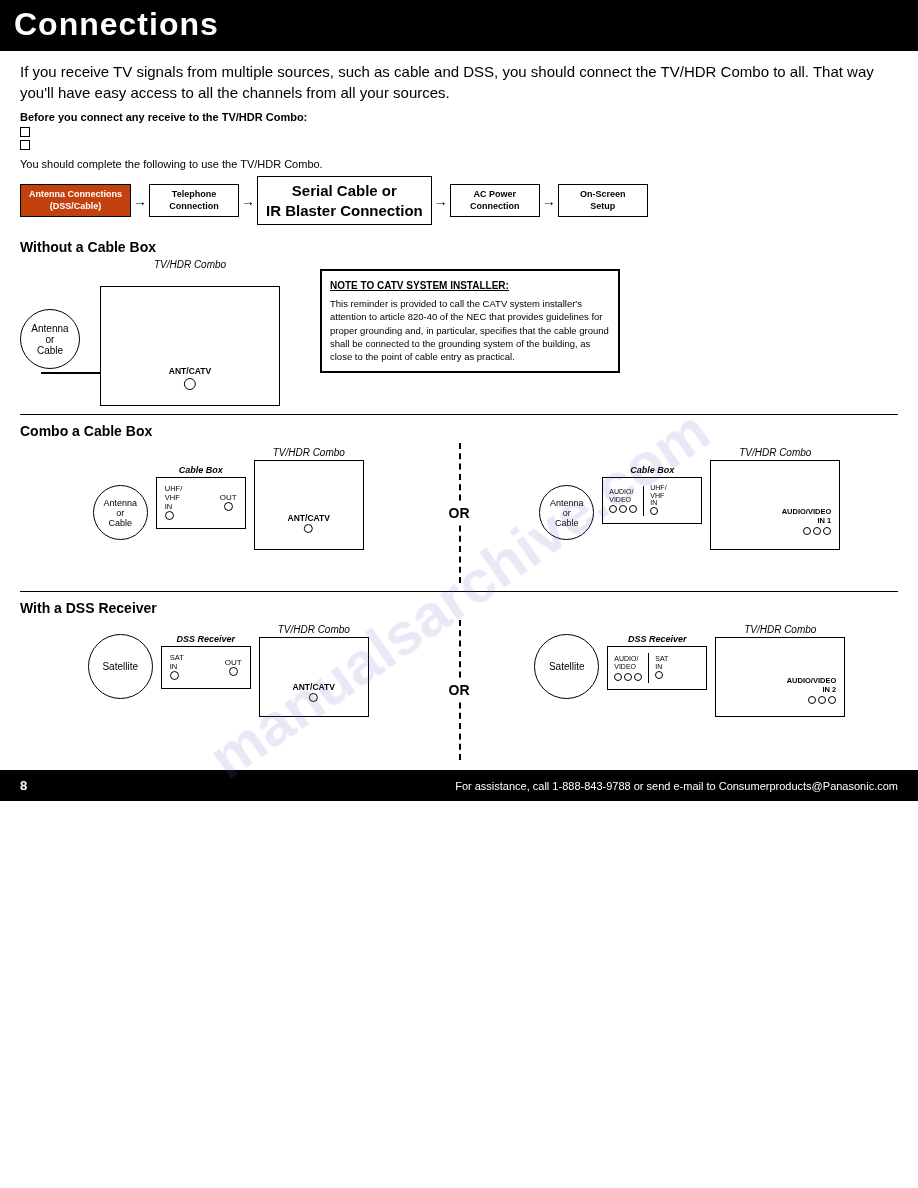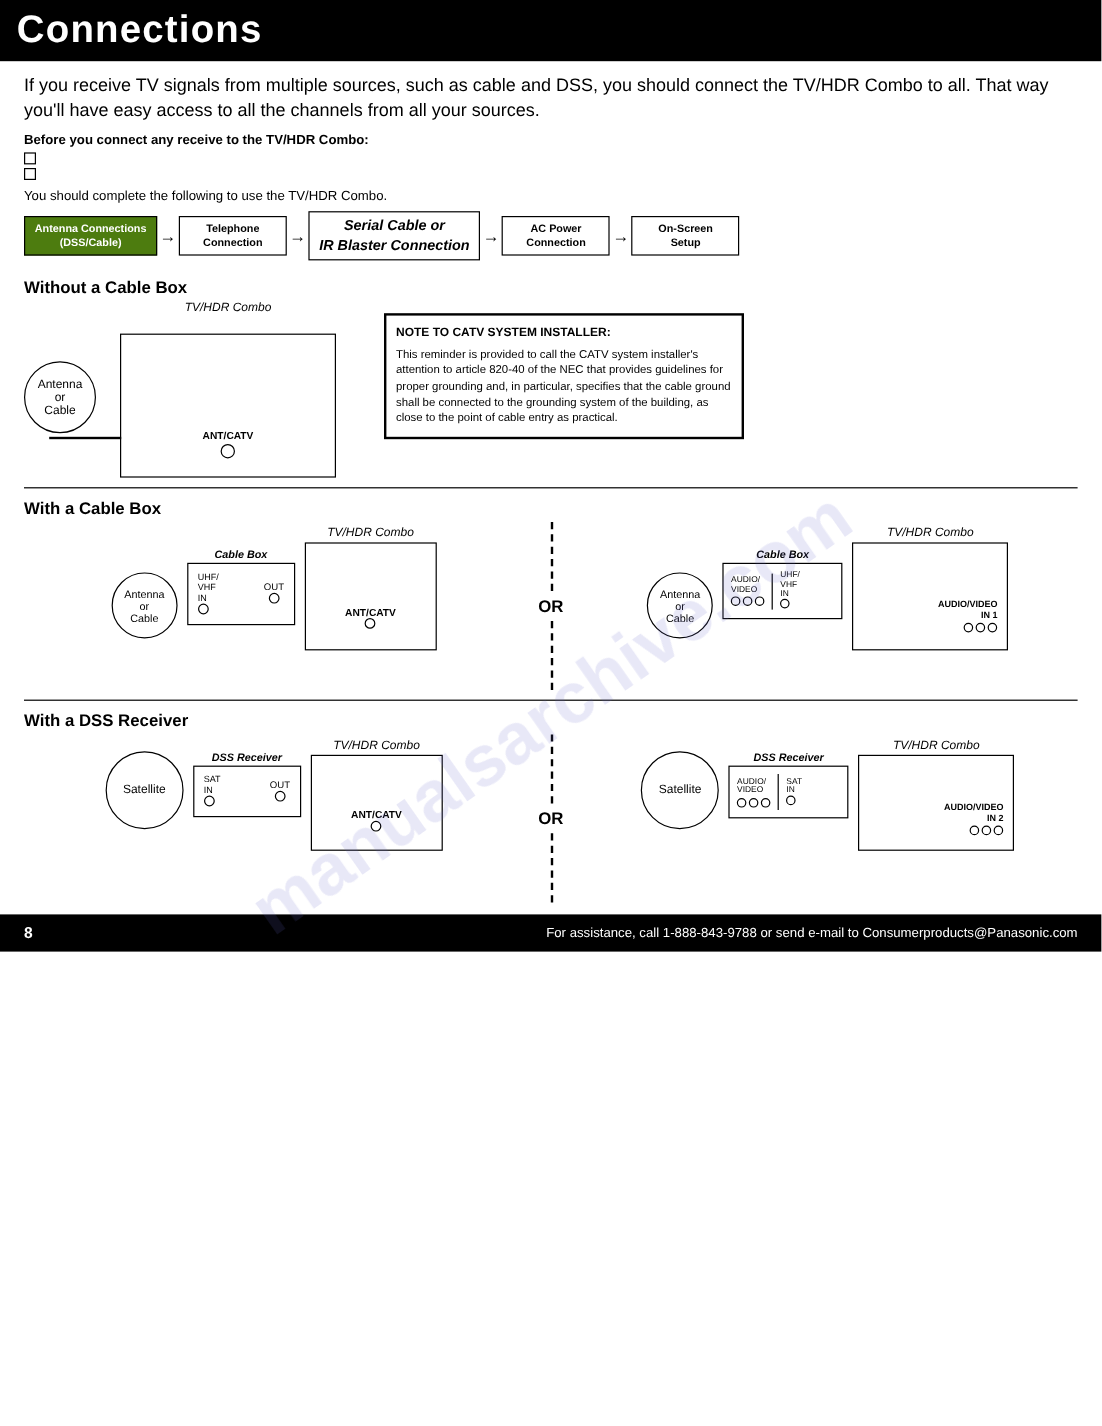--- a/index.html
+++ b/index.html
@@ -70,21 +70,21 @@
     .step-box {
       border: 1px solid #000;
       padding: 4px 8px;
       text-align: center;
       font-size: 10px;
       font-weight: bold;
       line-height: 1.3;
       min-width: 90px;
     }
     .step-box.active {
-      background: #4d7c0f;
+      background: #c2410c;
       color: #fff;
     }
     .step-arrow {
       font-size: 14px;
       margin: 0 2px;
       font-weight: bold;
     }
 
     
     .section-title {
@@ -142,20 +142,21 @@
       padding: 8px;
       font-size: 9.5px;
       max-width: 300px;
       line-height: 1.4;
       margin-top: 10px;
     }
     .note-box .note-title {
       font-weight: bold;
       font-size: 10px;
       margin-bottom: 4px;
+      text-decoration: underline;
     }
 
     .cable-box-label {
       font-style: italic;
       font-size: 9px;
       font-weight: bold;
       align-self: center;
     }
 
     .satellite-circle {
@@ -235,21 +236,21 @@
     <div class="checkbox-icon"></div>
   </div>
 
   <p class="complete-text">You should complete the following to use the TV/HDR Combo.</p>
 
   <div class="step-flow">
     <div class="step-box active" style="font-size:9px;">Antenna Connections<br>(DSS/Cable)</div>
     <span class="step-arrow">→</span>
     <div class="step-box" style="font-size:9px;">Telephone<br>Connection</div>
     <span class="step-arrow">→</span>
-    <div class="step-box" style="font-size:12px;font-style:italic;">Serial Cable or<br>IR Blaster Connection</div>
+    <div class="step-box" style="font-size:15px;">Serial Cable or<br>IR Blaster Connection</div>
     <span class="step-arrow">→</span>
     <div class="step-box" style="font-size:9px;">AC Power<br>Connection</div>
     <span class="step-arrow">→</span>
     <div class="step-box" style="font-size:9px;">On-Screen<br>Setup</div>
   </div>
 
   <div class="section-title">Without a Cable Box</div>
 
   <div class="without-box-diagram">
 
@@ -277,21 +278,21 @@
     </div>
 
     <div class="note-box" style="margin-top:10px;margin-left:20px;">
       <div class="note-title">NOTE TO CATV SYSTEM INSTALLER:</div>
       <div>This reminder is provided to call the CATV system installer's attention to article 820-40 of the NEC that provides guidelines for proper grounding and, in particular, specifies that the cable ground shall be connected to the grounding system of the building, as close to the point of cable entry as practical.</div>
     </div>
   </div>
 
   <hr class="divider">
 
-  <div class="section-title">With a Cable Box</div>
+  <div class="section-title">Combo a Cable Box</div>
 
   <div style="display:flex;align-items:flex-start;gap:0;position:relative;">
 
     <div style="display:flex;flex-direction:column;align-items:center;flex:1;">
       <div style="display:flex;align-items:flex-start;gap:8px;margin-top:4px;">
 
         <div style="display:flex;flex-direction:column;align-items:center;margin-top:18px;">
           <div class="antenna-circle" style="width:55px;height:55px;font-size:9px;">
             Antenna<br>or<br>Cable
           </div>

